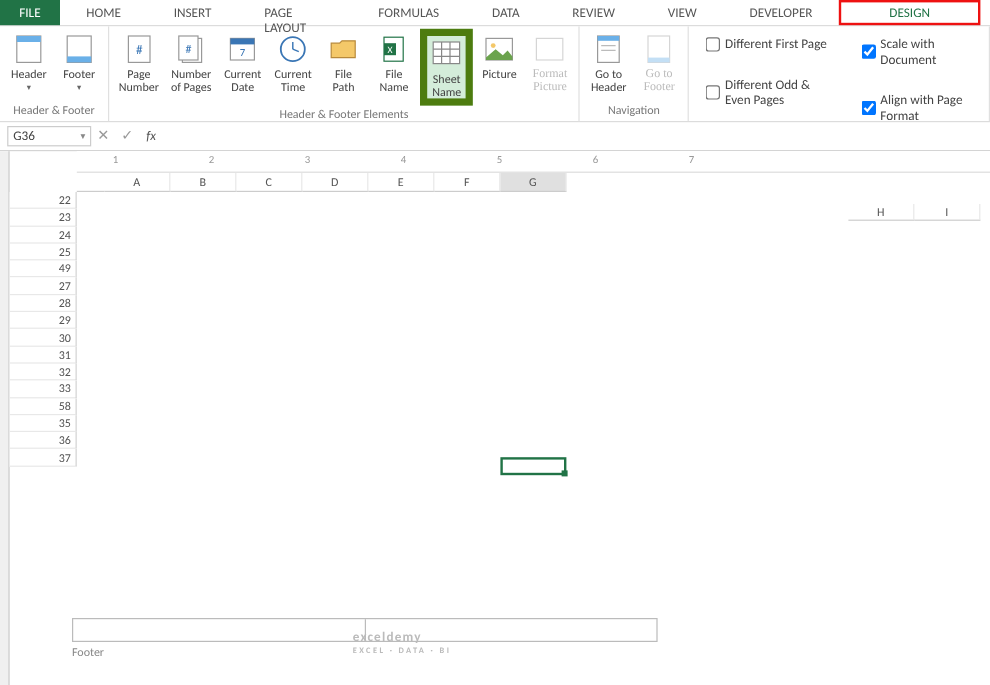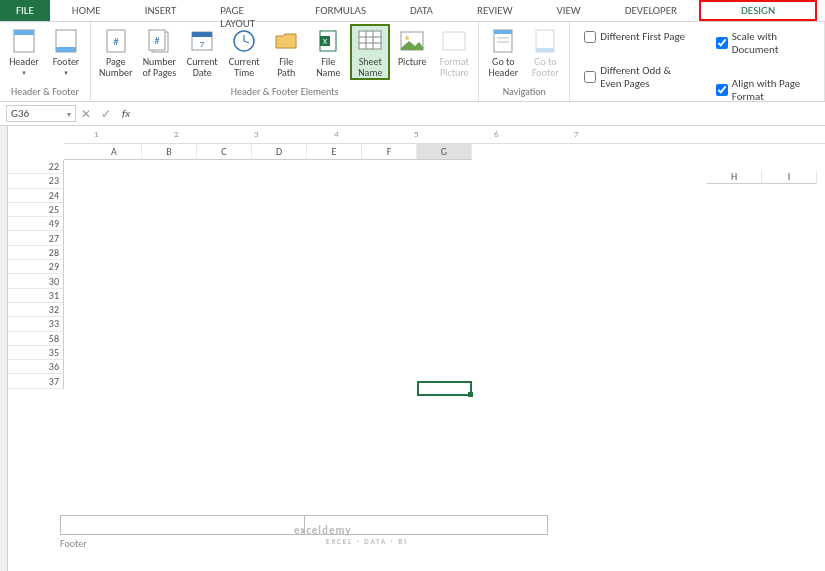--- a/index.html
+++ b/index.html
@@ -12,22 +12,22 @@
 .tab.design { border: 2px solid #e11; color: #217346; font-weight: 500; padding: 2px 40px; margin-left: auto; margin-right: 8px; }
 
 
 .ribbon { display: flex; height: 80px; border-bottom: 1px solid #d4d4d4; background: #fff; }
 .group { display: flex; flex-direction: column; border-right: 1px solid #e0e0e0; padding: 2px 4px 1px; }
 .group-body { display: flex; flex: 1; align-items: flex-start; gap: 2px; }
 .group-label { font-size: 10px; color: #777; text-align: center; padding-bottom: 2px; }
 .btn { display: flex; flex-direction: column; align-items: center; justify-content: flex-start; padding: 3px 4px 2px; min-width: 40px; cursor: pointer; }
 .btn .ico { width: 28px; height: 28px; margin-bottom: 1px; display:flex; align-items:center; justify-content:center; }
 .btn .lbl { font-size: 10px; text-align: center; line-height: 1.1; color: #444; }
-.btn.highlight { background: #d4edda; border: 2px solid #4d7c0f; padding: 1px 2px 0; }
-.btn.disabled .lbl { color: #bbb; }
+.btn.highlight { background: #d4edda; border: 6px solid #4d7c0f; padding: 1px 2px 0; }
+.btn.disabled .lbl { color: #bbb; font-family: Liberation Serif, serif; }
 .btn .dd { font-size: 7px; color: #666; margin-top: 1px; }
 .chk-col { display:flex; flex-direction:column; gap: 21px; padding: 6px 10px; }
 .chk-row { display:flex; align-items:center; gap: 4px; font-size: 11px; }
 .chk-row input { width: 12px; height: 12px; }
 
 
 .fbar { display:flex; align-items:center; height: 24px; border-bottom: 1px solid #d4d4d4; background:#fff; }
 .namebox { width: 70px; border: 1px solid #ccc; margin: 2px 0 2px 6px; padding: 1px 4px; font-size: 11px; display:flex; align-items:center; justify-content:space-between; }
 .fb-btn { width: 20px; text-align:center; color:#999; font-size: 12px; }
 .fx { font-style: italic; font-size: 11px; color:#555; }
@@ -47,21 +47,21 @@
 .cell-sel { position:absolute; border:2px solid #217346; width:55px; height:15px; }
 .cell-sel::after { content:''; position:absolute; right:-3px; bottom:-3px; width:5px; height:5px; background:#217346; }
 .footer-box { position:absolute; left:60px; top:515px; width:488px; border:1px solid #bbb; display:flex; height:20px; }
 .footer-seg { flex:1; border-right:1px solid #bbb; display:flex; align-items:center; justify-content:center; font-size:10px; }
 .footer-seg:last-child { border-right:none; }
 .footer-seg.mid { border:2px solid #e11; margin:-1px; }
 .footer-label { position:absolute; left:60px; top:537px; font-size:10px; color:#888; }
 .right-gray { position:absolute; right:0; top:136px; width:155px; height:435px; background:#e9e9e9; }
 .right-cols { position:absolute; right:8px; top:170px; display:flex; }
 .watermark { position:absolute; left:294px; top:524px; font-size:11px; color:#bbb; font-weight:bold; letter-spacing:1px; }
-.watermark small { display:block; font-size:7px; letter-spacing:2px;margin-left:32px; }
+.watermark small { display:block; font-size:7px; letter-spacing:2px; }
 </style>
 </head>
 <body>
 
 <div class="tabs">
   <div class="tab file">FILE</div>
   <div class="tab">HOME</div>
   <div class="tab">INSERT</div>
   <div class="tab">PAGE LAYOUT</div>
   <div class="tab">FORMULAS</div>

